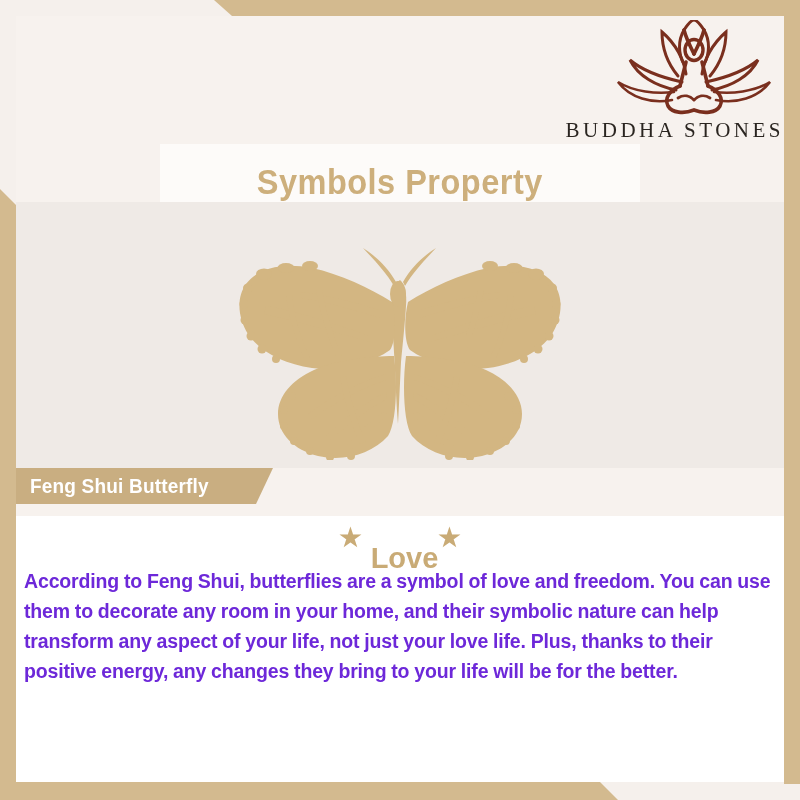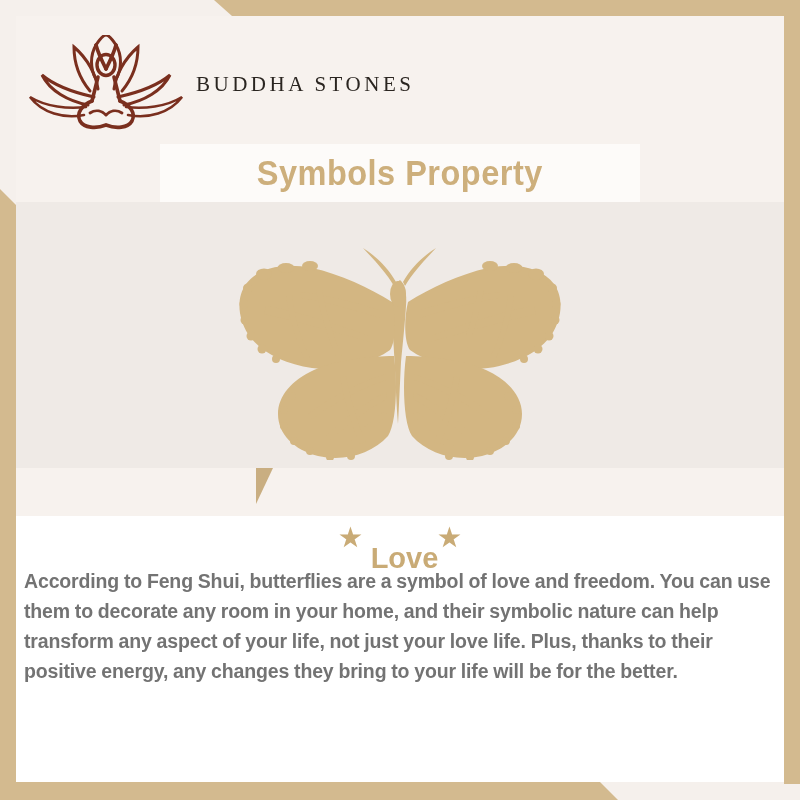--- a/index.html
+++ b/index.html
@@ -94,22 +94,22 @@
   }
 
   
   .brand {
     position: absolute;
     left: 0;
     right: 0;
     top: 4px;
     height: 126px;
     display: flex;
-    flex-direction: row;
-    align-items: center;
+    flex-direction: column;
+    align-items: flex-end;
     justify-content: flex-start;
   }
   .logo-mark {
     width: 180px;
     height: 96px;
     display: block;
   }
   .brand-name {
     margin-top: 2px;
     font-family: "Liberation Serif", serif;
@@ -121,21 +121,21 @@
 
   
   .title-band {
     position: absolute;
     left: 144px;
     top: 128px;
     width: 480px;
     height: 58px;
     background: #fdfbf9;
     display: flex;
-    align-items: center;
+    align-items: flex-end;
     justify-content: center;
   }
   .title-text {
     font-family: "Liberation Sans Narrow", "Liberation Sans", sans-serif;
     font-weight: bold;
     font-size: 35px;
     color: #cdaf7c;
     letter-spacing: 0.5px;
     transform: scaleX(0.93);
     white-space: nowrap;
@@ -236,21 +236,21 @@
 
   .paragraph {
     position: absolute;
     left: 8px;
     right: 10px;
     top: 62px;
     font-family: "Liberation Sans", sans-serif;
     font-size: 19.5px;
     font-weight: bold;
     line-height: 30px;
-    color: #737373;
+    color: #6d28d9;
     text-align: left;
     letter-spacing: -0.15px;
     word-spacing: -0.4px;
   }
 </style>
 </head>
 <body>
 
 <div id="page">
 
@@ -431,20 +431,23 @@
             <circle cx="296" cy="216" r="4"></circle>
             <circle cx="286" cy="231" r="4"></circle>
             <circle cx="270" cy="241" r="4"></circle>
             <circle cx="250" cy="247" r="4"></circle>
             <circle cx="229" cy="246" r="4"></circle>
           </g>
         </g>
       </svg>
     </div>
 
+    <div class="label-banner">
+      <span class="label-text">Feng Shui Butterfly</span>
+    </div>
     <div class="label-banner-slant"></div>
 
     <div class="body-card">
       <div class="body-card-top"></div>
 
       <div class="tagline">
         <span class="star">★</span>
         <span class="w1">Love</span>
         <span class="star">★</span>
       </div>

